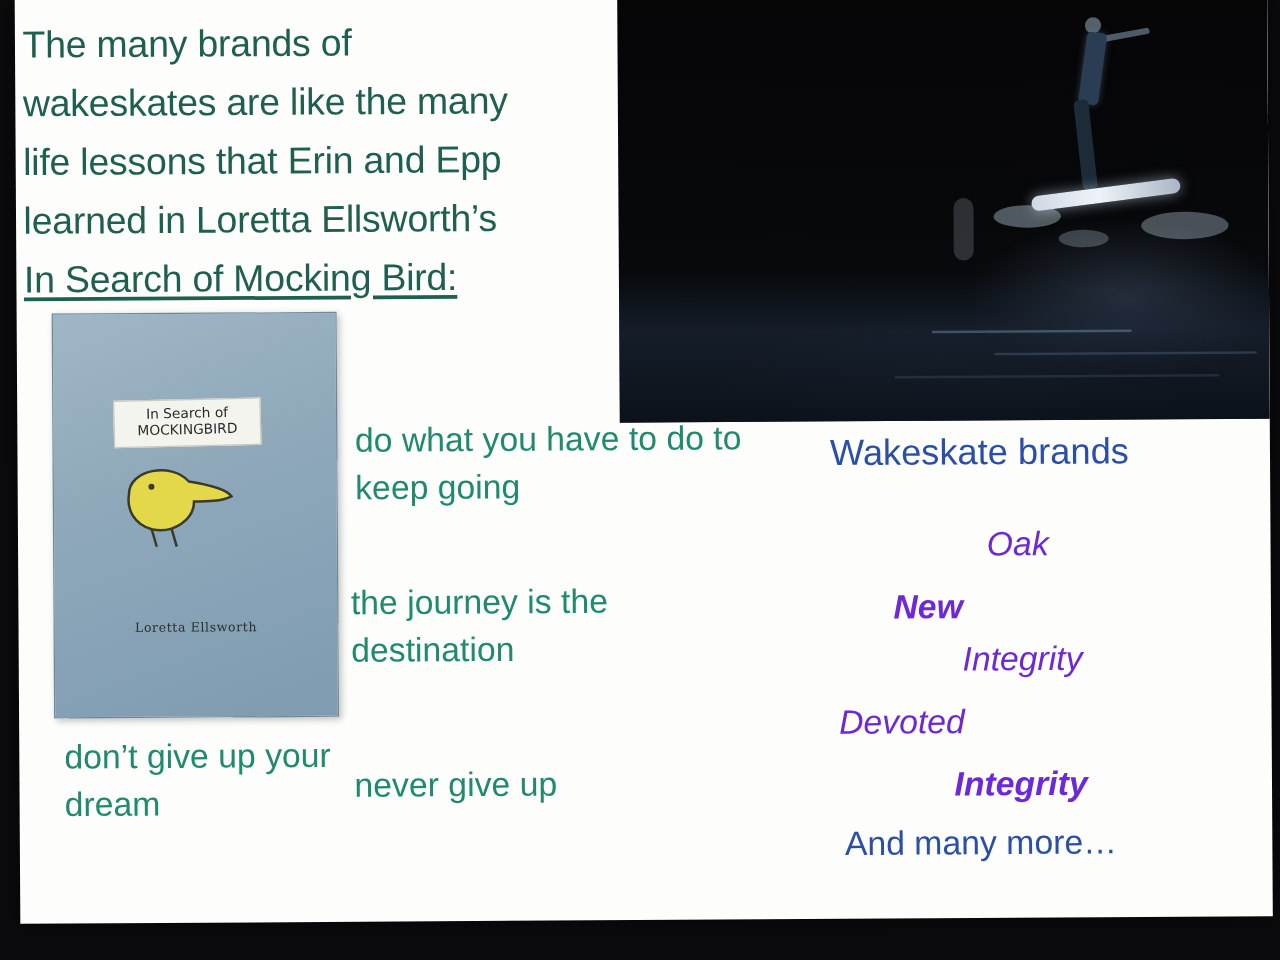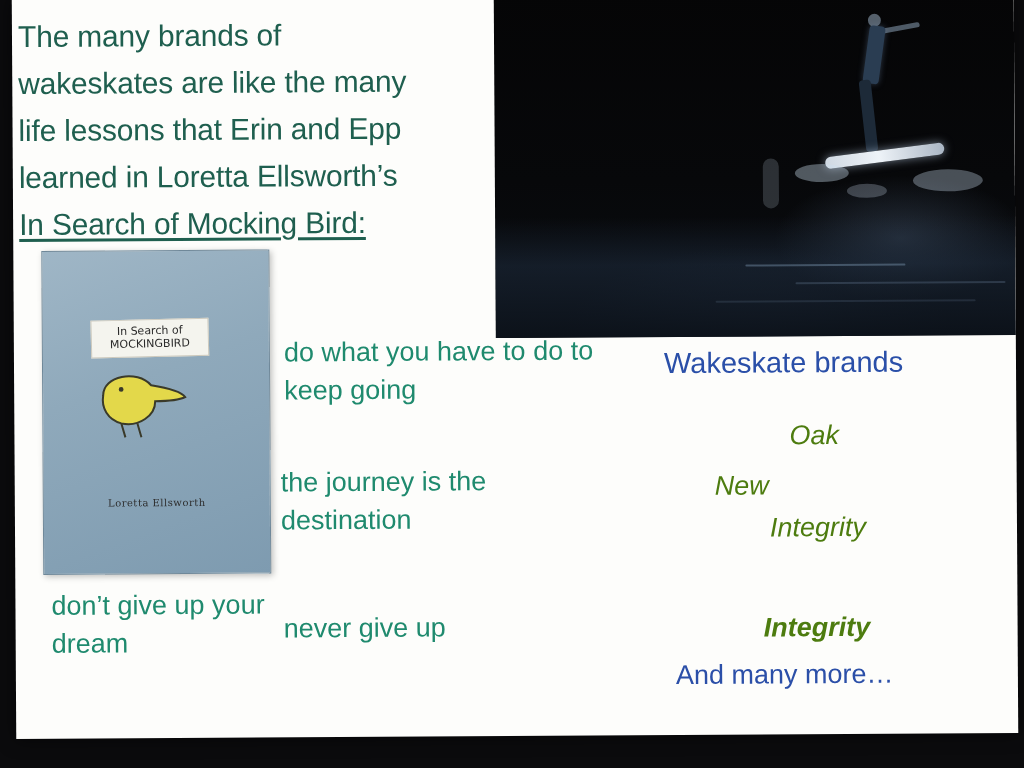--- a/index.html
+++ b/index.html
@@ -195,26 +195,26 @@
   #brands-title {
     position: absolute;
     left: 650px;
     top: 352px;
     width: 330px;
     color: #2a4fa8;
     font-size: 29px;
   }
   .brand {
     position: absolute;
-    color: #4d7c0f;
+    color: #6d28d9;
     font-size: 27px;
     font-style: italic;
   }
   #brand-oak { left: 775px; top: 426px; }
-  #brand-new { left: 700px; top: 476px; }
+  #brand-new { left: 700px; top: 476px; font-weight: bold; }
   #brand-satellite { left: 755px; top: 518px; }
   #brand-devoted { left: 656px; top: 568px; }
   #brand-integrity { left: 748px; top: 618px; font-weight: bold; }
   #brand-more {
     position: absolute;
     left: 660px;
     top: 665px;
     color: #2b4fa8;
     font-size: 27px;
     font-style: normal;
@@ -265,17 +265,18 @@
 
     <div class="quote" id="quote-keep-going">do what you have to do to keep going</div>
     <div class="quote" id="quote-journey">the journey is the destination</div>
     <div class="quote" id="quote-dream">don’t give up your dream</div>
     <div class="quote" id="quote-never">never give up</div>
 
     <div id="brands-title">Wakeskate brands</div>
     <div class="brand" id="brand-oak">Oak</div>
     <div class="brand" id="brand-new">New</div>
     <div class="brand" id="brand-satellite">Integrity</div>
+    <div class="brand" id="brand-devoted">Devoted</div>
     <div class="brand" id="brand-integrity">Integrity</div>
     <div id="brand-more">And many more…</div>
 
   </div>
 </div>
 
 </body></html>

